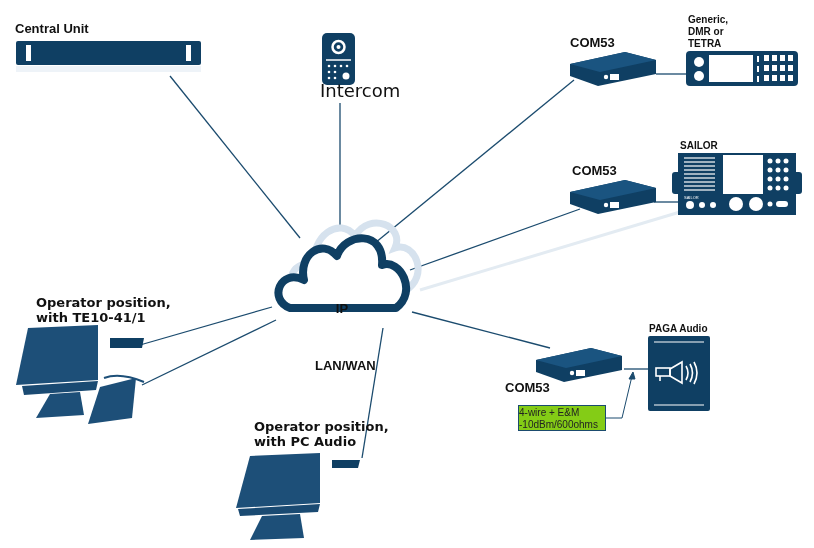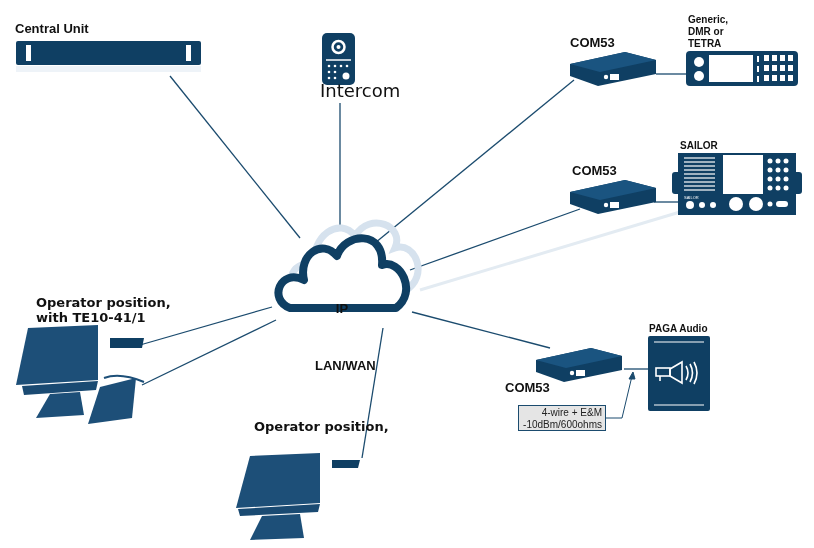--- a/index.html
+++ b/index.html
@@ -2,21 +2,21 @@
 <html><head>
 <meta charset="utf-8">
 <style>
   html, body { margin: 0; padding: 0; background: #ffffff; }
   body { width: 814px; height: 548px; position: relative; overflow: hidden; font-family: "Liberation Sans", sans-serif; }
   svg#diagram { position: absolute; left: 0; top: 0; }
   .lbl { position: absolute; font-family: "Liberation Sans", sans-serif; font-weight: bold; color: #111; font-size: 13px; line-height: 13px; white-space: nowrap; }
   .lbl.big { font-family: "DejaVu Sans", sans-serif; font-size: 13px; line-height: 15px; margin-left: 20px; }
   .lbl.small { font-size: 10px; line-height: 12px; }
   .lbl.plain { font-weight: normal; font-family: "DejaVu Sans", sans-serif; font-size: 18px; }
-  .note { position: absolute; left: 518px; top: 405px; width: 88px; height: 26px; border: 1px solid #1b4b6e; border-left: 1px solid #1b4b6e; background: #e5e5e5; font-size: 10px; line-height: 12px; color: #222; text-align: right; padding: 1px 3px 0 0; box-sizing: border-box; }
+  .note { position: absolute; left: 518px; top: 405px; width: 88px; height: 26px; border: 1px solid #1b4b6e; border-left: 1px solid #1b4b6e; background: #84cc16; font-size: 10px; line-height: 12px; color: #222; padding: 1px 3px 0 0; box-sizing: border-box; }
   .note div { white-space: nowrap; }
 </style>
 </head>
 <body>
 
 <svg id="diagram" width="814" height="548" viewBox="0 0 814 548">
 
   <g stroke="#1b4b6e" stroke-width="1.3" fill="none">
     <line x1="170" y1="76" x2="300" y2="238"></line>
     <line x1="340" y1="103" x2="340" y2="228"></line>
@@ -201,18 +201,19 @@
 <div class="lbl" style="left:327px; top:302px; text-align:center; width:30px;">IP</div>
 <div class="lbl" style="left:315px; top:315px;margin-top:44px;">LAN/WAN</div>
 
 <div class="lbl big" style="left:16px; top:295px;">
   <div>Operator position,</div>
   <div>with TE10-41/1</div>
 </div>
 
 <div class="lbl big" style="left:234px; top:419px;">
   <div>Operator position,</div>
+  <div>with PC Audio</div>
 </div>
 
 <div class="note">
   <div>4-wire + E&amp;M</div>
   <div>-10dBm/600ohms</div>
 </div>
 
 </body></html>

